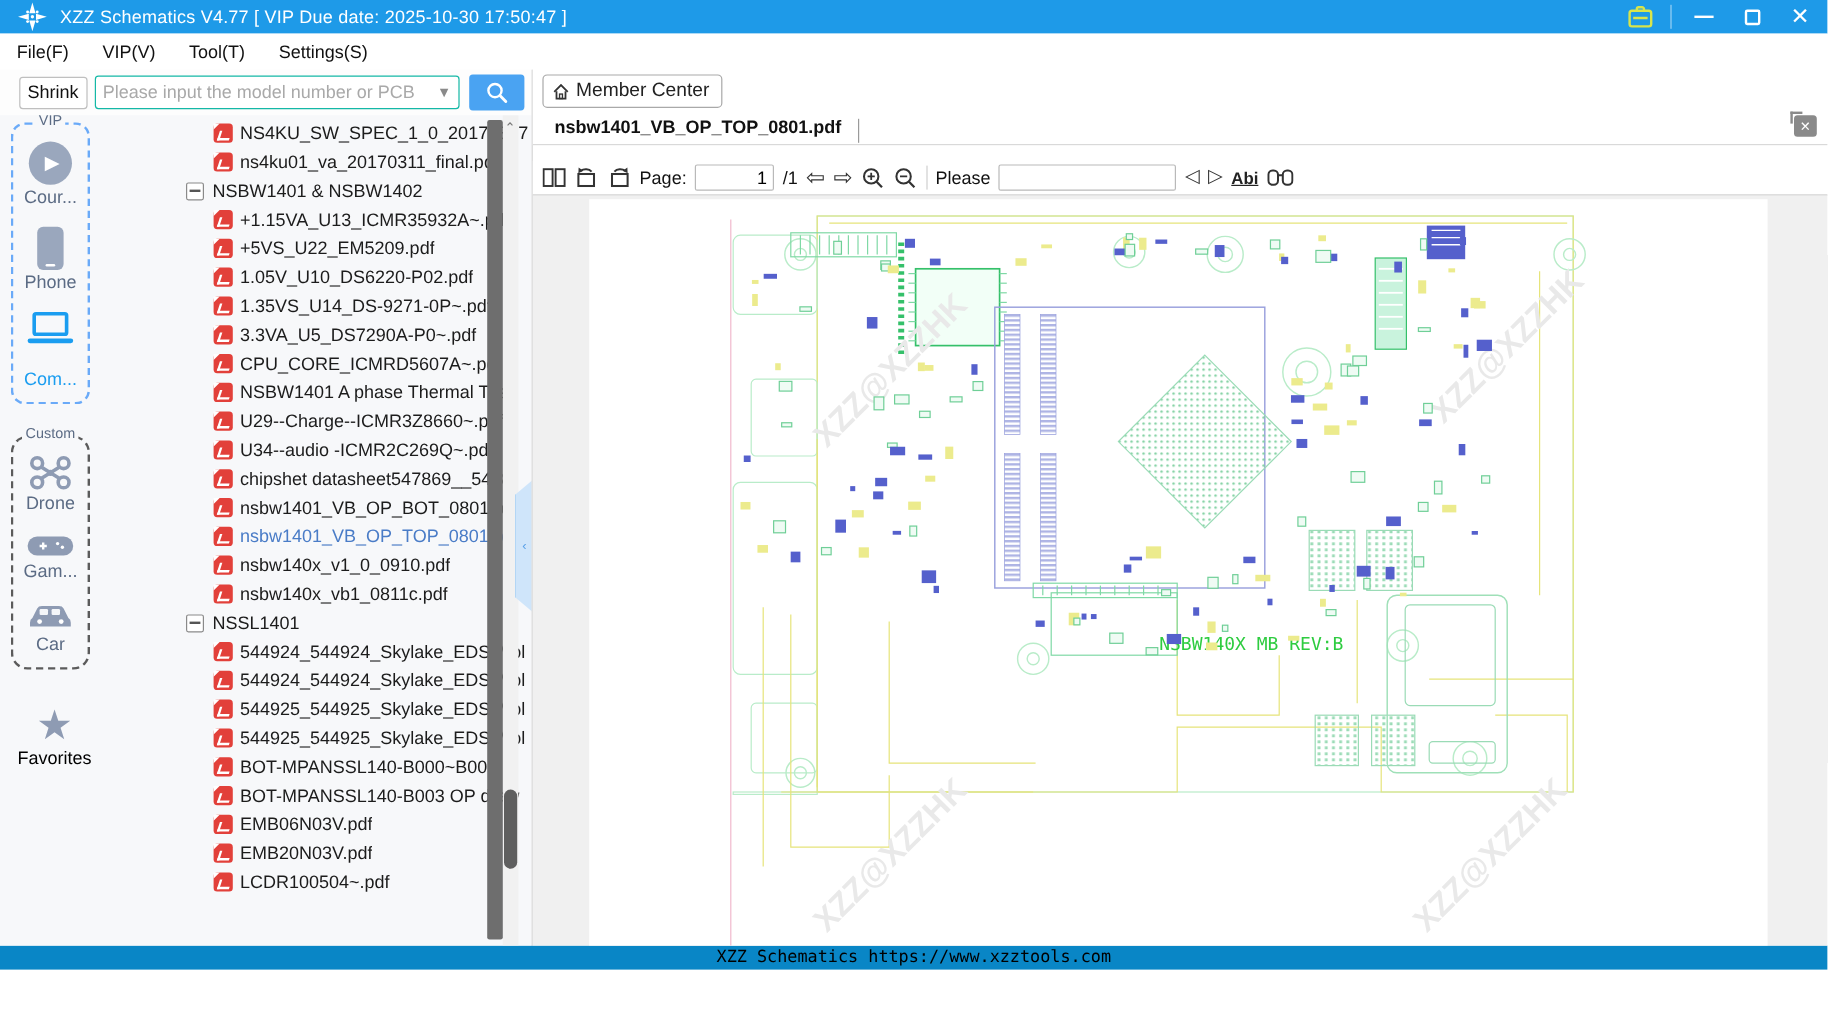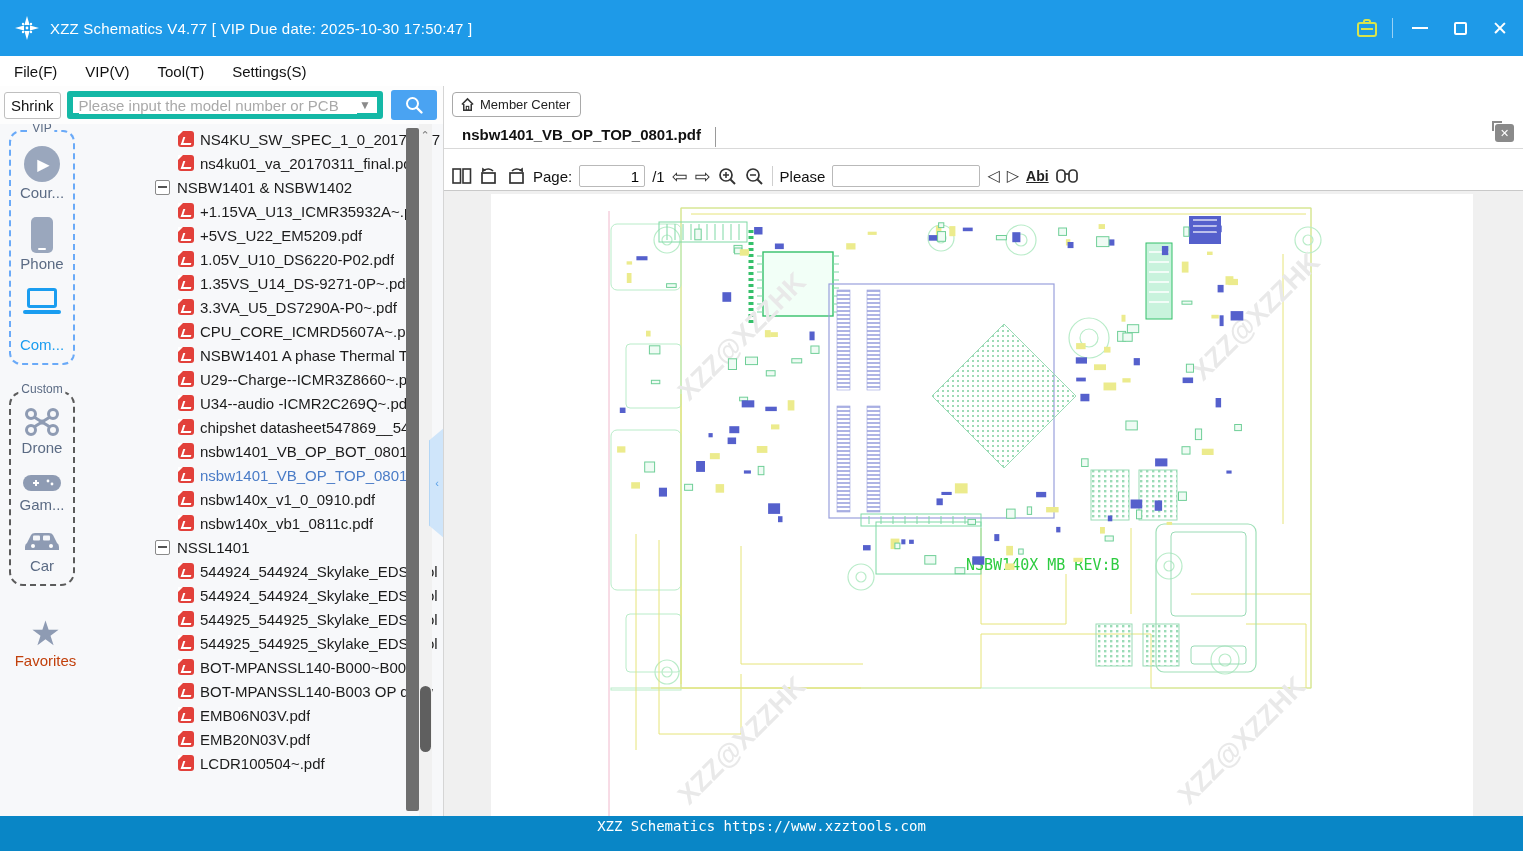--- a/index.html
+++ b/index.html
@@ -1,42 +1,42 @@
 <!DOCTYPE html>
 <html><head>
 <meta charset="utf-8">
 <style>
   * { margin:0; padding:0; box-sizing:border-box; }
   html,body { width:1523px; height:858px; overflow:hidden;
     font-family:"Liberation Sans", sans-serif; background:#fff; }
 
   
-  .titlebar { height:56px; background:#1e9ae8; display:flex; align-items:center;
+  .titlebar { height:28px; background:#1e9ae8; display:flex; align-items:center;
     color:#fff; padding:0 10px; }
   .app-icon { width:26px; height:26px; margin:0 10px 0 4px; }
   .title-text { font-size:15px; letter-spacing:.2px; }
   .tb-right { margin-left:auto; display:flex; align-items:center; gap:14px; }
   .tb-divider { width:1px; height:20px; background:rgba(255,255,255,.55); }
   .winbtn { width:26px; height:26px; display:flex; align-items:center; justify-content:center; cursor:default; }
   .min-glyph { width:16px; height:2px; background:#fff; }
   .max-glyph { width:13px; height:13px; border:2px solid #fff; border-radius:2px; }
   .close-glyph { font-size:19px; color:#fff; line-height:1; }
 
   
   .menubar { height:30px; background:#fff; display:flex; align-items:center;
     padding-left:14px; gap:28px; font-size:15px; color:#111; }
 
   
   .main { display:flex; height:730px; }
   .left-col { width:443px; display:flex; flex-direction:column; position:relative; }
   .right-col { flex:1; border-left:1px solid #d5d5d5; display:flex; flex-direction:column; position:relative; }
-  .searchrow { height:38px; display:flex; align-items:center; padding:0 6px 0 4px; background:#fdfdfd; }
+  .searchrow { height:38px; display:flex; align-items:center; padding:0 6px 0 16px; background:#fdfdfd; }
   .shrink-btn { font-size:15px; color:#111; border:1px solid #bfbfbf; background:#fff;
     padding:4px 6px; border-radius:3px; margin-right:6px; }
-  .search-box { flex:1; height:28px; border:6px solid #14b8a6; border-radius:3px; background:#fff;
+  .search-box { flex:1; height:28px; border:1px solid #14b8a6; border-radius:3px; background:#fff;
     display:flex; align-items:center; padding:0 6px; position:relative; }
   .search-box input { border:none; outline:none; width:100%; font-size:15px; color:#333;
     font-family:"Liberation Sans",sans-serif; }
   .search-box input::placeholder { color:#a9a9a9; }
   .dd-chevron { color:#8a8a8a; font-size:12px; margin-left:2px; }
   .search-btn { width:46px; height:30px; background:#4aa3f2; border-radius:3px; margin-left:8px;
     display:flex; align-items:center; justify-content:center; }
 
   .left-body { flex:1; display:flex; position:relative; background:#f7f8fa; overflow:hidden; }
 
@@ -90,21 +90,21 @@
   .tree-sb-pill { position:absolute; right:12px; top:562px; width:11px; height:66px;
     background:#5f5f5f; border-radius:6px; }
   .collapse-handle { position:absolute; right:-2px; top:303px; width:16px; height:112px;
     background:#cfe5fa; border:1px solid #b3d6f5; border-radius:6px 0 0 6px;
     clip-path:polygon(0 12%, 100% 0, 100% 100%, 0 88%); display:flex; align-items:center; justify-content:center; }
   .collapse-handle span { color:#5aa0e8; font-size:11px; }
 
   
   .member-row { height:36px; display:flex; align-items:center; padding-left:8px; background:#fff; }
   .member-btn { display:flex; align-items:center; gap:5px; border:1px solid #a9a9a9; border-radius:4px;
-    padding:4px 10px 4px 7px; font-size:13px; color:#222; background:#fff; }
+    padding:4px 10px 4px 7px; font-size:16px; color:#222; background:#fff; }
   .tab-row { height:27px; border-bottom:1px solid #d9d9d9; display:flex; align-items:flex-end;
     background:#fff; position:relative; }
   .tab { padding:0 14px 5px 18px; font-size:15px; font-weight:bold; color:#111; }
   .tab-sep { width:1px; height:20px; background:#9a9a9a; margin-bottom:1px; }
   .tab-closeall { position:absolute; right:9px; top:2px; width:19px; height:18px; background:#8a8a8a;
     border-radius:3px; color:#fff; font-size:11px; display:flex; align-items:center; justify-content:center; }
   .tab-closeall::before { content:""; position:absolute; left:-3px; top:-3px; width:8px; height:8px;
     border-left:2px solid #8a8a8a; border-top:2px solid #8a8a8a; }
 
   .toolbar { height:29px; border-bottom:1px solid #c9c9c9; display:flex; align-items:center;
@@ -117,21 +117,21 @@
   .lookup-input { width:148px; height:22px; border:1px solid #b9b9b9; border-radius:2px;
     padding:0 5px; font-size:14px; font-family:"Liberation Sans",sans-serif; }
   .vdiv { width:1px; height:20px; background:#cfcfcf; }
   .abi { font-size:14px; text-decoration:underline; color:#222; font-weight:bold; }
 
   
   .viewer { flex:1; background:#f0f0f0; position:relative; overflow:hidden; }
   .pdf-page { position:absolute; left:47px; top:3px; width:982px; height:673px; background:#fff; }
 
   
-  .statusbar { height:35px; background:#0986c6; color:#ffffff; text-align:center;
+  .statusbar { height:20px; background:#0986c6; color:#000000; text-align:center;
     font-family:"DejaVu Sans Mono", monospace; font-size:14px; line-height:20px; }
 </style>
 </head>
 <body>
 
 <div class="titlebar">
   <svg class="app-icon" viewBox="0 0 26 26">
     <g fill="#fff">
       <polygon points="13,1 10.4,10 15.6,10"></polygon>
       <polygon points="13,25 10.4,16 15.6,16"></polygon>
@@ -245,21 +245,21 @@
               <rect x="21" y="6.5" width="7" height="5" rx="1" fill="#f4f6f9"></rect>
               <circle cx="11" cy="17" r="2" fill="#fff"></circle>
                 <circle cx="29" cy="17" r="2" fill="#fff"></circle>
             </svg>
             <span class="lbl">Car</span>
           </div>
         </div>
 
         <div class="favorites">
           <span class="star-glyph">★</span>
-          <span class="lbl" style="font-size:15px;color:#c2410c;">Favorites</span>
+          <span class="lbl" style="font-size:15px;color:#000000;">Favorites</span>
         </div>
       </div>
 
       <div class="tree" id="tree-list">
           <div class="trow pdf">
             <span class="pdf-ico"></span>
             <span class="txt">NS4KU_SW_SPEC_1_0_20170317</span>
           </div>
           <div class="trow pdf">
             <span class="pdf-ico"></span>

